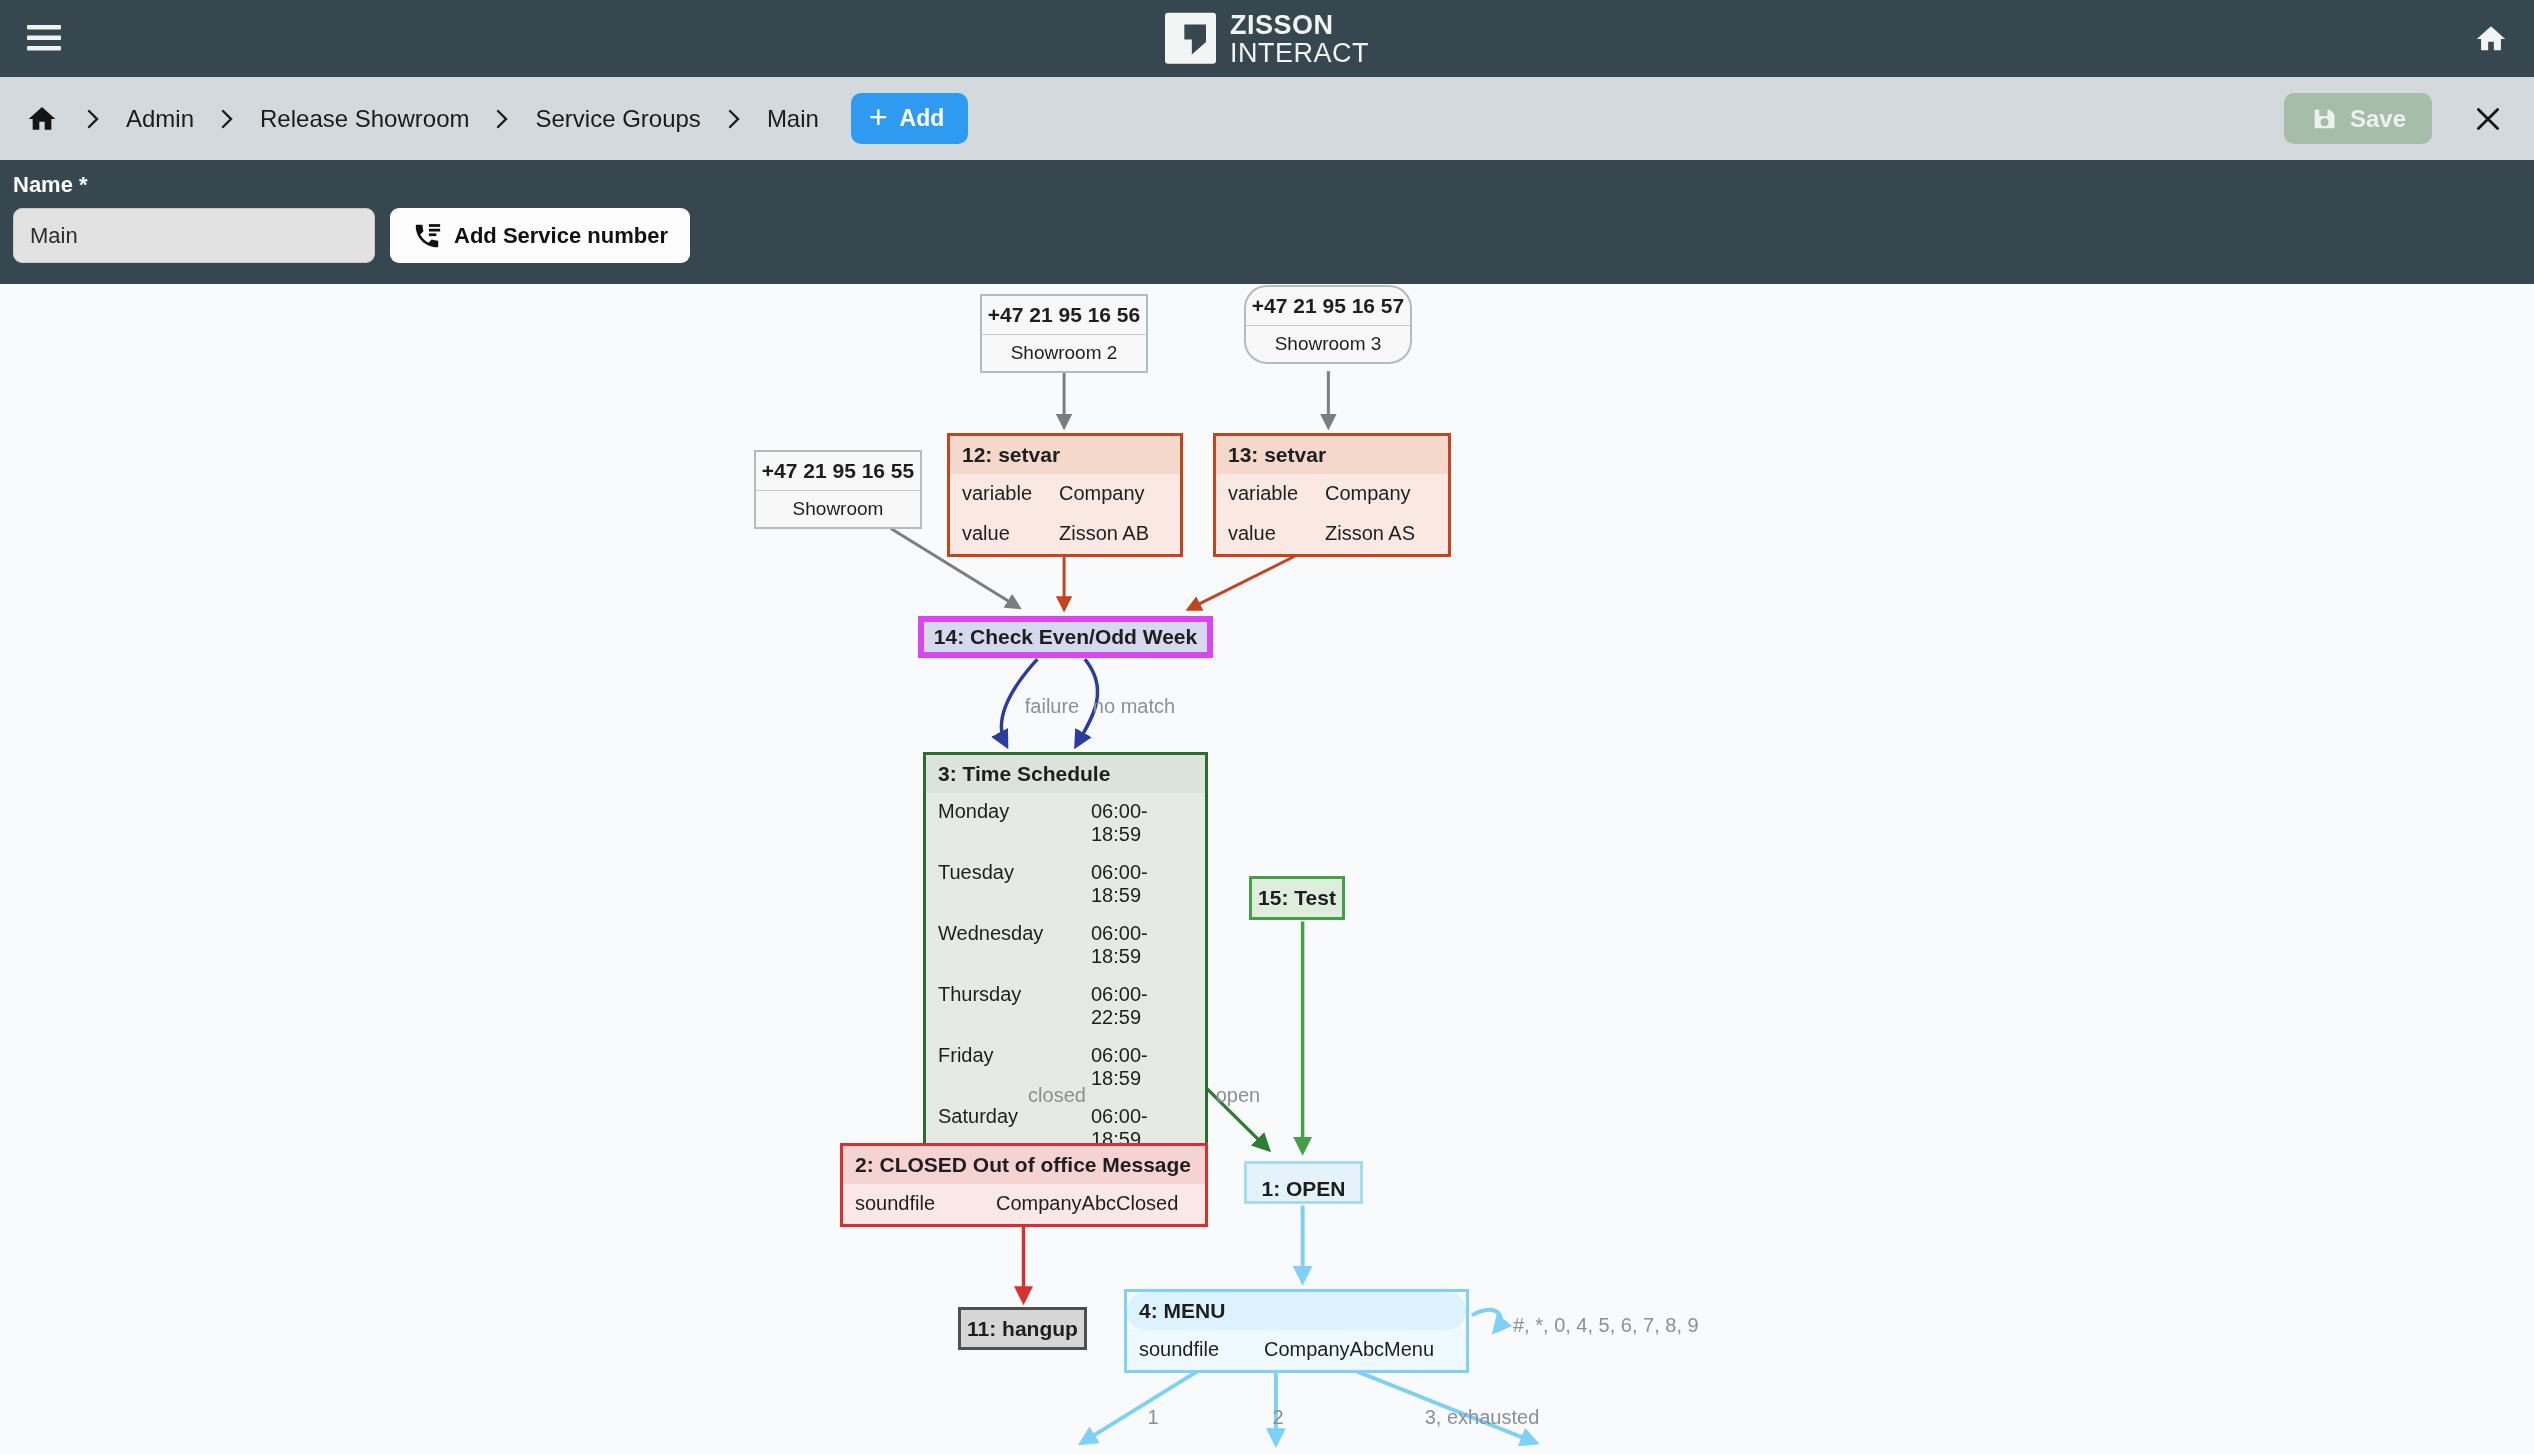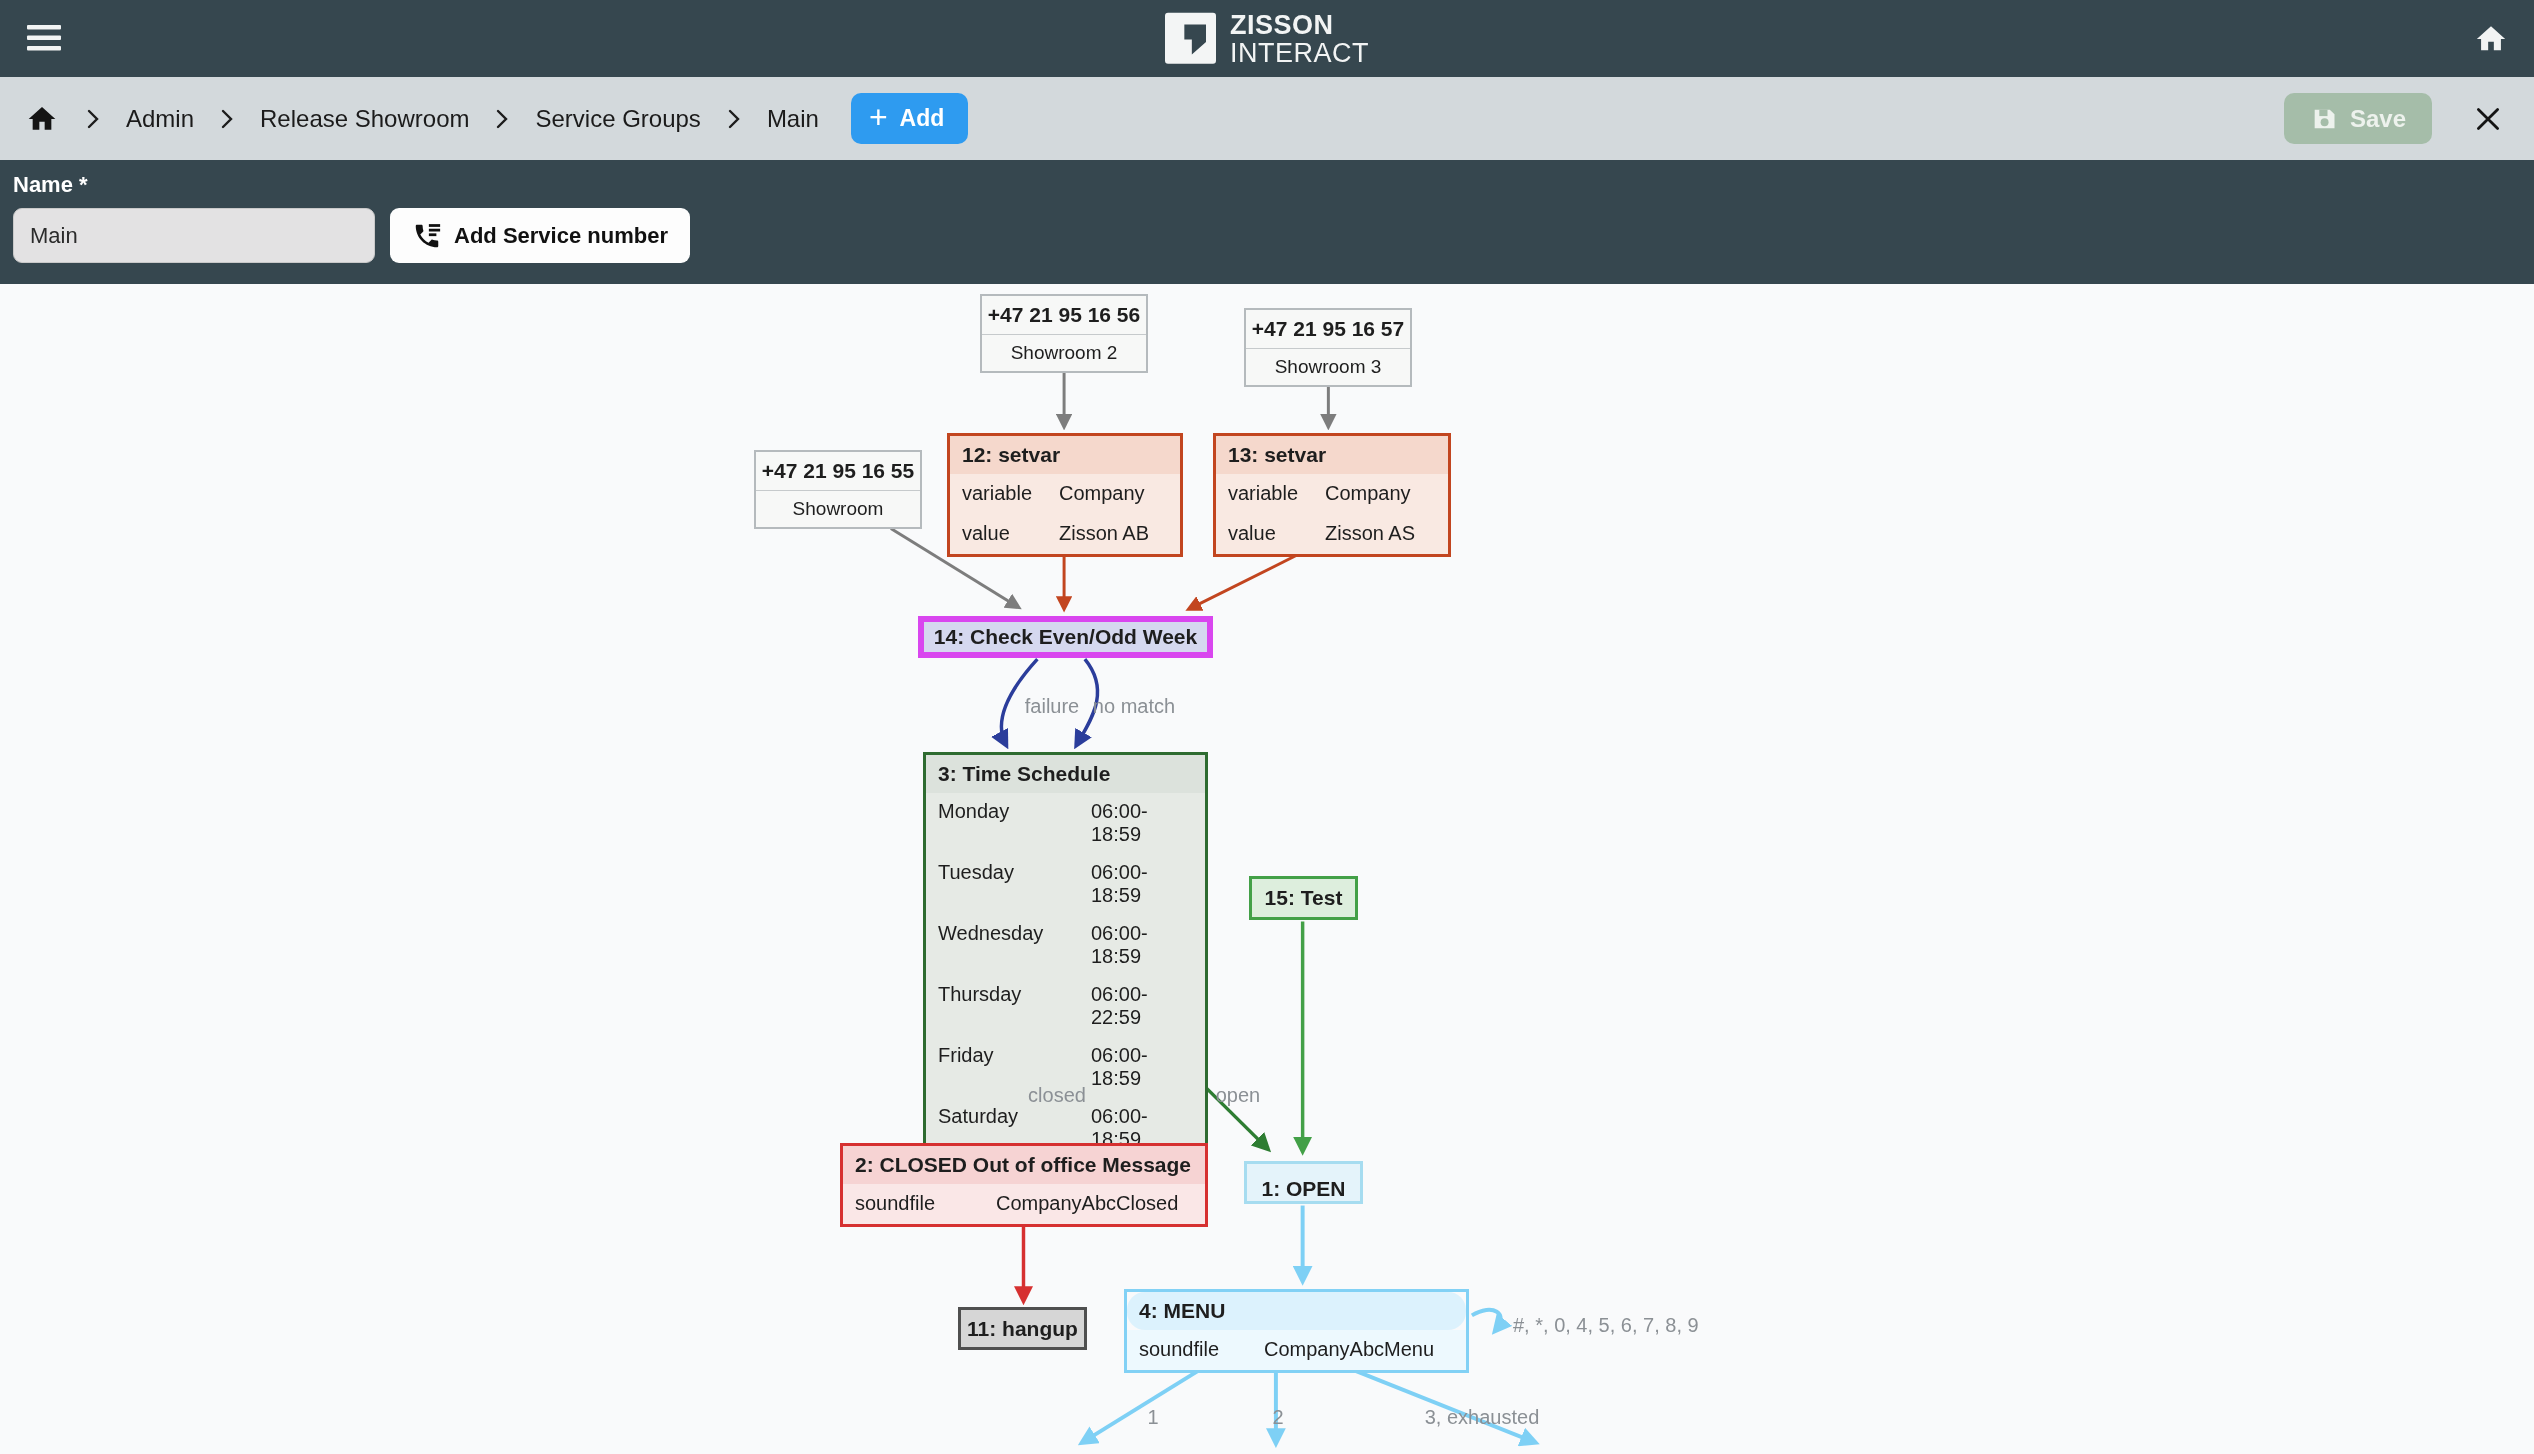--- a/index.html
+++ b/index.html
@@ -215,21 +215,21 @@
       <path d="M1289 1097 V1170" stroke="#7ed0f5" stroke-width="4" marker-end="url(#mBlue)"></path>
       <path d="M1367 1097 L1550 1170" stroke="#7ed0f5" stroke-width="4" marker-end="url(#mBlue)"></path>
       <path d="M1487 1042 C1508 1029 1525 1040 1511 1057" stroke="#7ed0f5" stroke-width="4" marker-end="url(#mBlue)"></path>
     </g>
   </svg>
 
   <div class="node node-phone" style="left:980px;top:10px;">
     <div class="num">+47 21 95 16 56</div>
     <div class="nm">Showroom 2</div>
   </div>
-  <div class="node node-phone" style="left:1244px;top:24px;">
+  <div class="node node-phone" style="left:1244px;top:1px;border-radius:23px;">
     <div class="num">+47 21 95 16 57</div>
     <div class="nm">Showroom 3</div>
   </div>
   <div class="node node-phone" style="left:754px;top:166px;">
     <div class="num">+47 21 95 16 55</div>
     <div class="nm">Showroom</div>
   </div>
 
   <div class="node node-kv setvar" style="left:947px;top:149px;width:236px;">
     <div class="title">12: setvar</div>
@@ -283,21 +283,21 @@
     <div class="row">
         <span class="k">Saturday</span>
         <span class="v">06:00-18:59</span>
       </div>
     <div class="row">
         <span class="k">Sunday</span>
         <span class="v">06:00-18:59</span>
       </div>
   </div>
 
-  <div class="node node-plain testn" style="left:1249px;top:592px;width:109px;height:44px;">
+  <div class="node node-plain testn" style="left:1249px;top:592px;width:96px;height:44px;">
     <span>15: Test</span>
   </div>
 
   <div class="node node-kv closedn" style="left:840px;top:859px;width:368px;">
     <div class="title">2: CLOSED Out of office Message</div>
     <div class="row">
         <span class="k">soundfile</span>
         <span class="v">CompanyAbcClosed</span>
       </div>
   </div>

